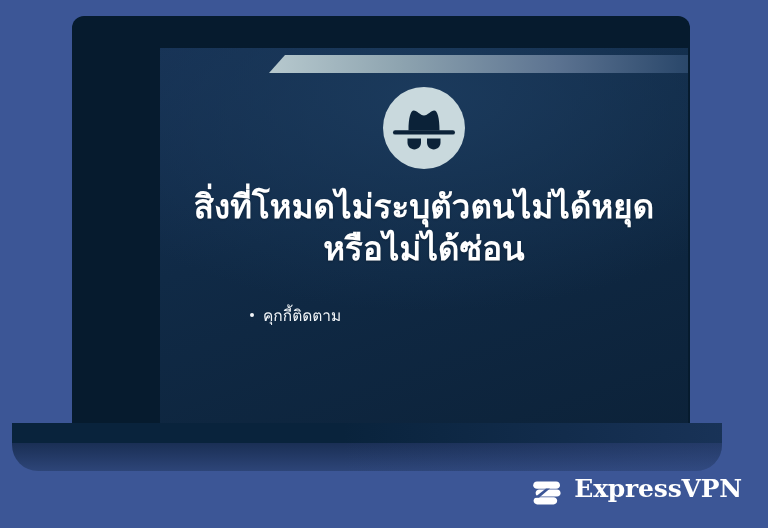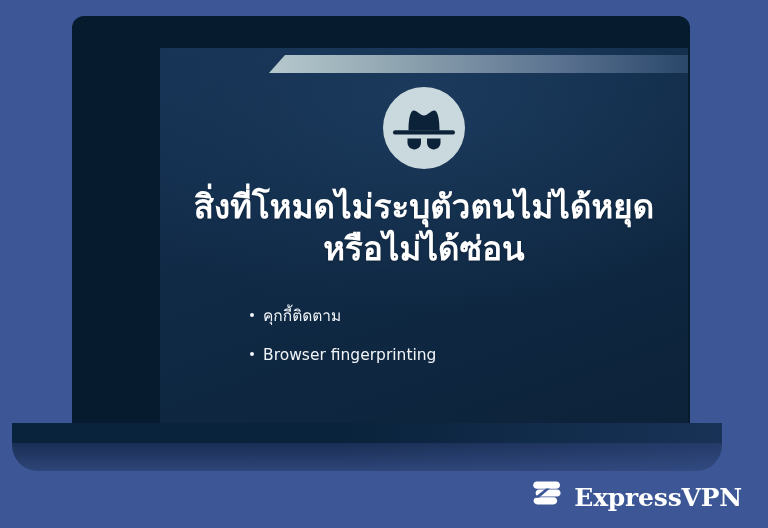--- a/index.html
+++ b/index.html
@@ -137,21 +137,21 @@
     position: relative;
     top: -4px;
   }
 
   
   .brand {
     position: absolute;
     right: 26px;
     bottom: 18px;
     display: flex;
-    align-items: flex-end;
+    align-items: flex-start;
     gap: 10px;
   }
   .brand-mark {
     width: 34px;
     height: 34px;
     flex: 0 0 auto;
   }
   .brand-word {
     color: #ffffff;
     font-family: "DejaVu Serif", "Liberation Serif", serif;
@@ -183,24 +183,20 @@
       </div>
 
       <div class="headline">สิ่งที่โหมดไม่ระบุตัวตนไม่ได้หยุดหรือไม่ได้ซ่อน</div>
 
       <div class="bullet-grid">
 
         <div class="bullet-col col-left">
           <div class="bullet-item">
             <span class="bullet-dot"></span>
             <span>คุกกี้ติดตาม</span>
-          </div>
-          <div class="bullet-item">
-            <span class="bullet-dot"></span>
-            <span>Browser fingerprinting</span>
           </div>
         </div>
 
 
       </div>
 
     </div>
   </div>
 
   <div class="laptop-base">

